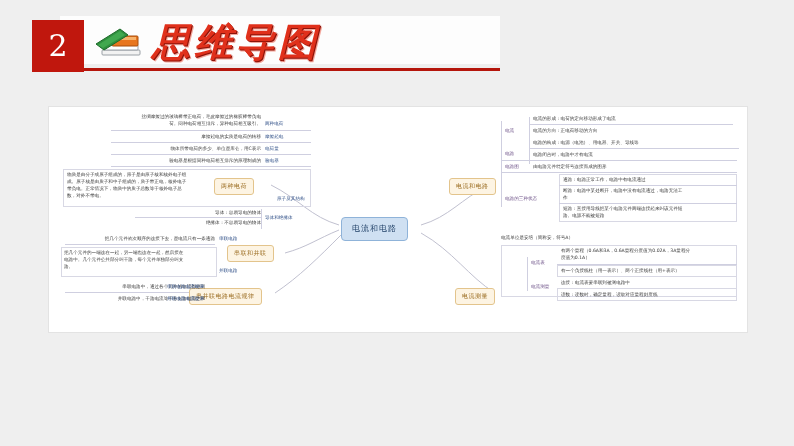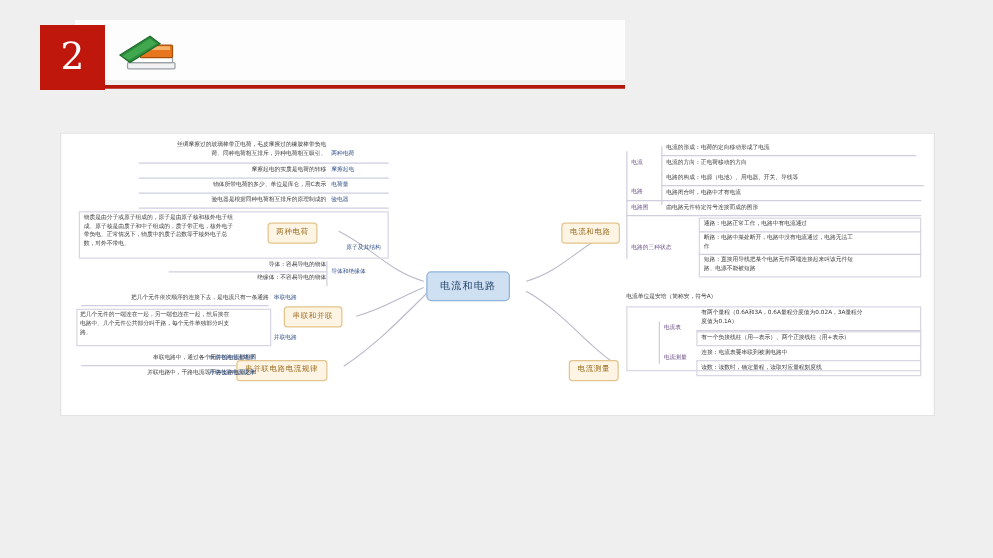--- a/index.html
+++ b/index.html
@@ -91,20 +91,21 @@
   <div class="hdr-rule"></div>
   <div class="hdr-badge">2</div>
   <svg class="hdr-book" viewBox="0 0 56 34">
     <rect x="8" y="24" width="38" height="5" rx="1" fill="#f2f2f2" stroke="#9aa0a6" stroke-width="1"></rect>
     <rect x="10" y="19" width="34" height="5" rx="1" fill="#ffffff" stroke="#9aa0a6" stroke-width="1"></rect>
     <rect x="18" y="10" width="26" height="10" rx="1" fill="#e8761e" stroke="#a84f0c" stroke-width="1"></rect>
     <rect x="20" y="11" width="22" height="3" fill="#f7b26a"></rect>
     <polygon points="2,18 26,3 34,9 10,24" fill="#2f8f3e" stroke="#1d6b2a" stroke-width="1"></polygon>
     <polygon points="4,19 26,5 31,9 9,22" fill="#41a84f"></polygon>
   </svg>
+  <div class="hdr-title">思维导图</div>
 </div>
 
 <div class="canvas">
 
   <svg class="svg-wires" viewBox="0 0 698 225">
     <g fill="none" stroke="#b9b9c9" stroke-width="0.9">
 
       <path d="M290,118 C262,110 250,92 222,78"></path>
       <path d="M290,123 C268,132 258,140 236,146"></path>
       <path d="M292,128 C270,150 250,170 226,186"></path>

